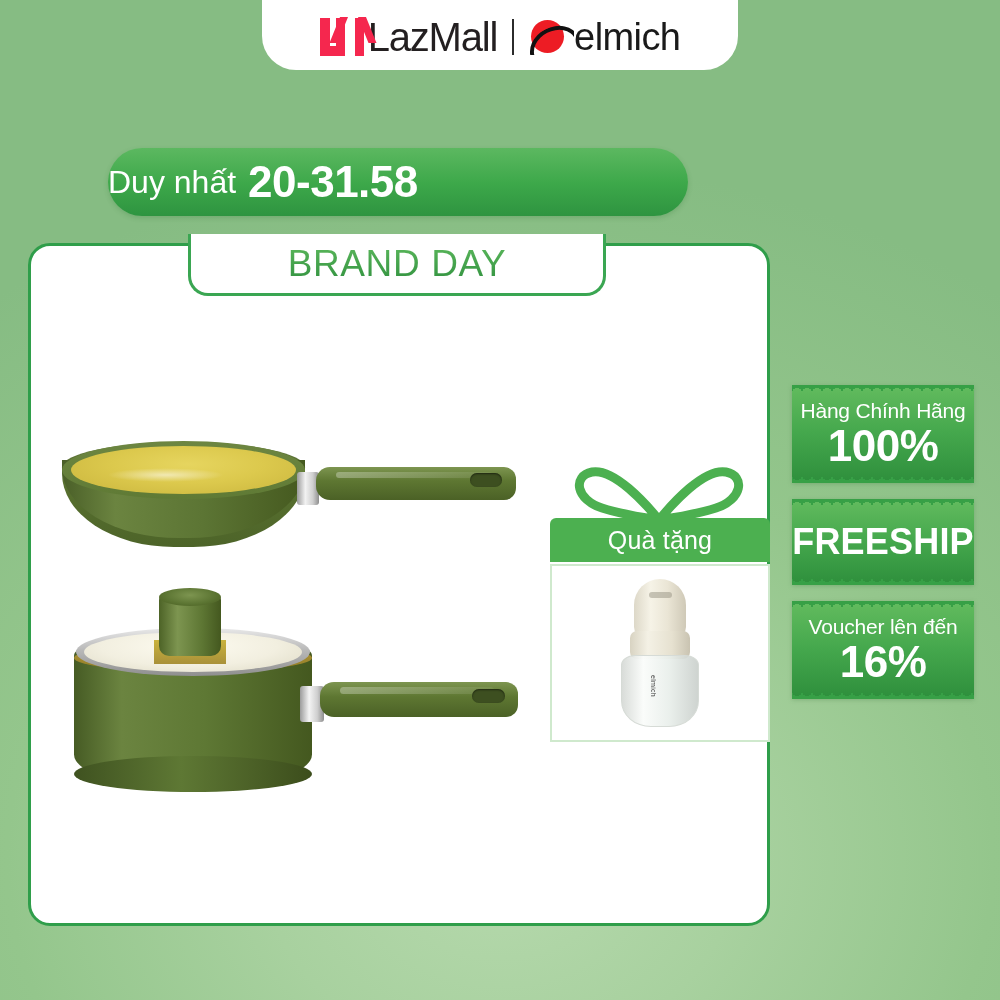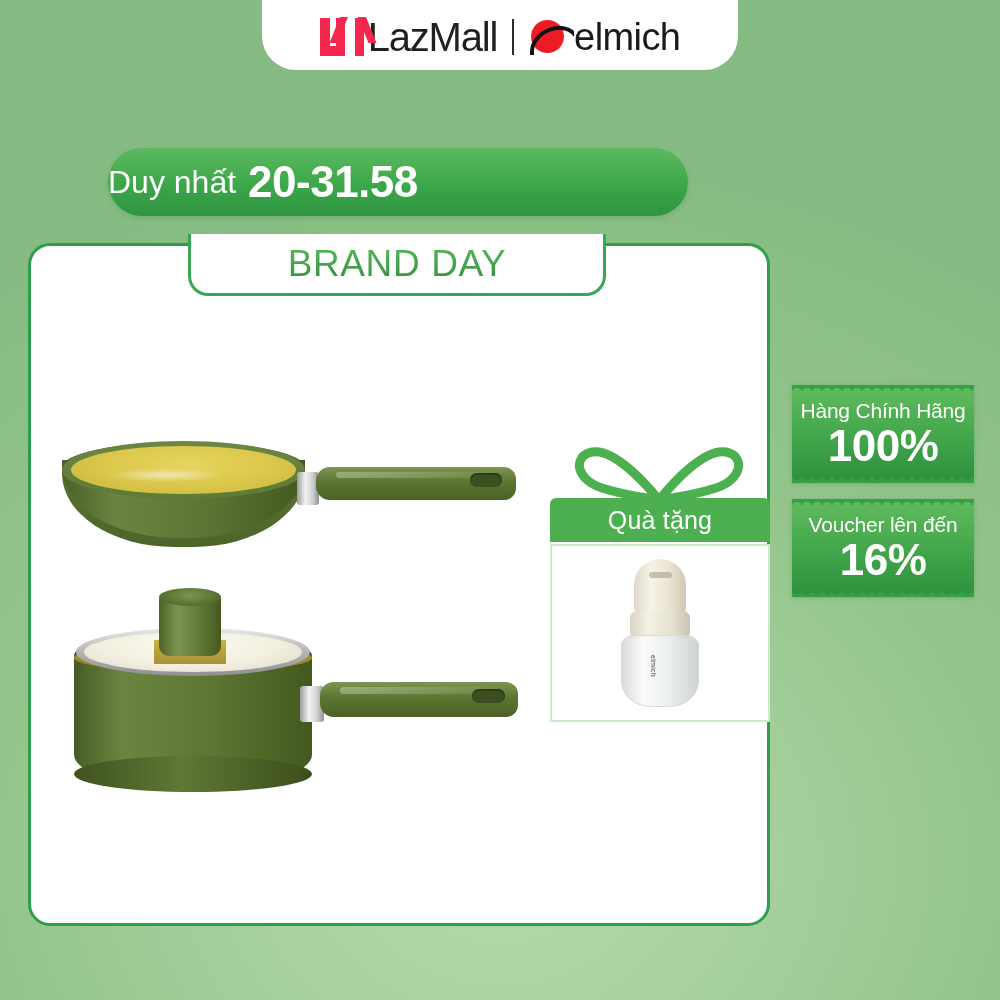--- a/index.html
+++ b/index.html
@@ -220,21 +220,21 @@
     background: linear-gradient(90deg, rgba(255,255,255,.30), rgba(255,255,255,.05));
     border-radius: 8px;
   }
   #pot .hole2 {
     position: absolute; left: 410px; top: 101px; width: 33px; height: 14px;
     background: #3d4f20; border-radius: 8px;
     box-shadow: inset 0 1px 2px rgba(0,0,0,.5);
   }
 
   
-  #giftbox { position: absolute; left: 548px; top: 440px; width: 222px; height: 282px; }
+  #giftbox { position: absolute; left: 548px; top: 460px; width: 222px; height: 282px; }
   #gift-bow { position: absolute; left: 14px; top: 0; width: 194px; height: 62px; }
   #gift-band {
     position: absolute; left: 2px; top: 58px; width: 220px; height: 44px;
     background: #4cb050;
     border-radius: 6px 6px 0 0;
     display: flex; align-items: center; justify-content: center;
   }
   #gift-band span { color: #fff; font-size: 25px; font-weight: 400; letter-spacing: 0.2px; }
   #gift-inner {
     position: absolute; left: 2px; top: 104px; width: 220px; height: 178px;
@@ -386,20 +386,23 @@
 
   </div>
 
   <div id="badges">
 
     <div class="coupon">
       <span class="top-line">Hàng Chính Hãng</span>
       <span class="big">100%</span>
     </div>
 
+    <div class="coupon">
+      <span class="only">FREESHIP</span>
+    </div>
 
     <div class="coupon">
       <span class="top-line">Voucher lên đến</span>
       <span class="big">16%</span>
     </div>
 
   </div>
 
 </div>
 

